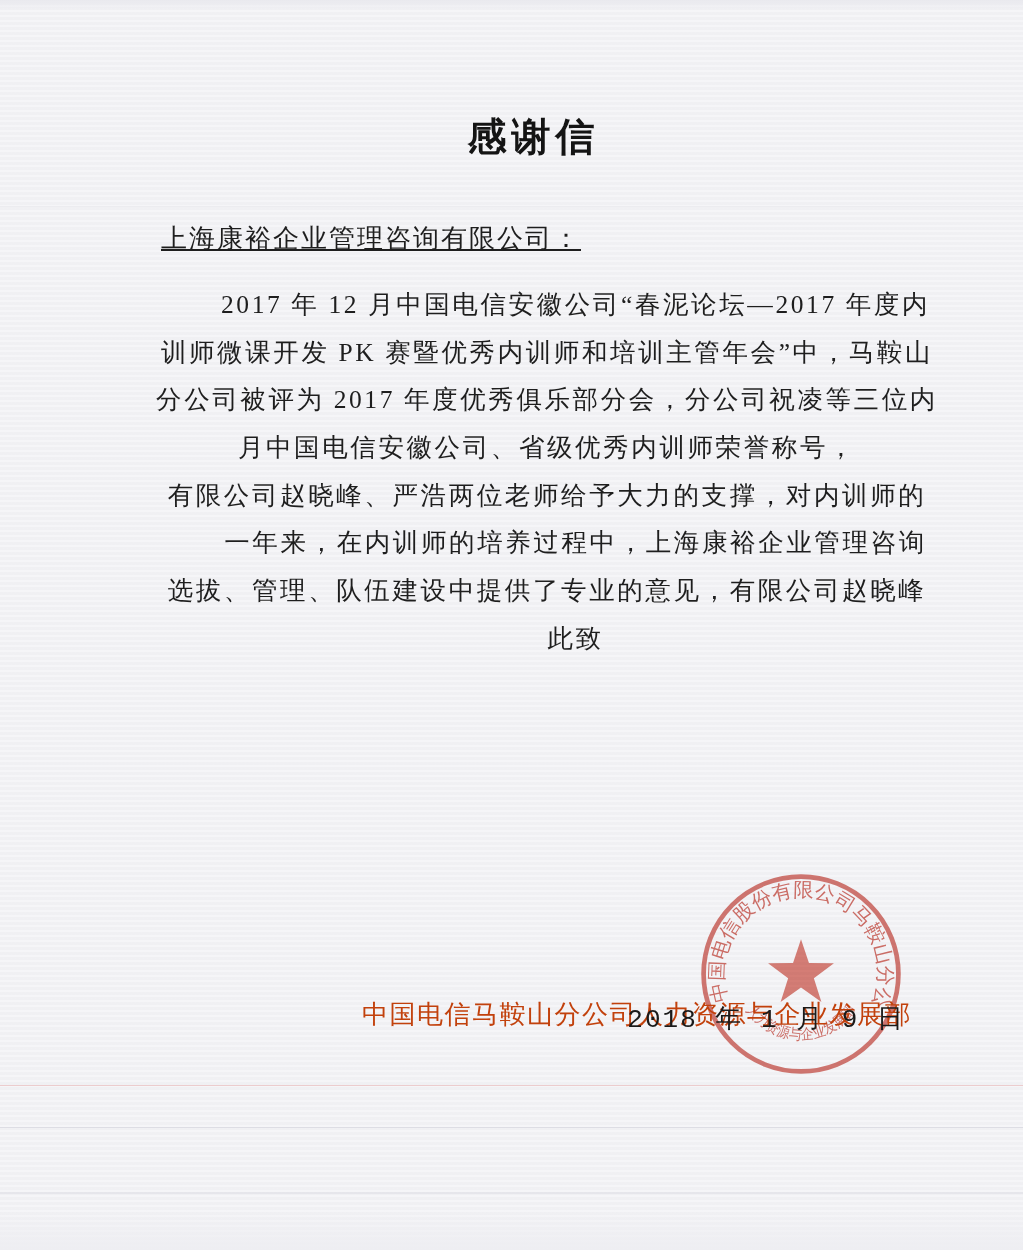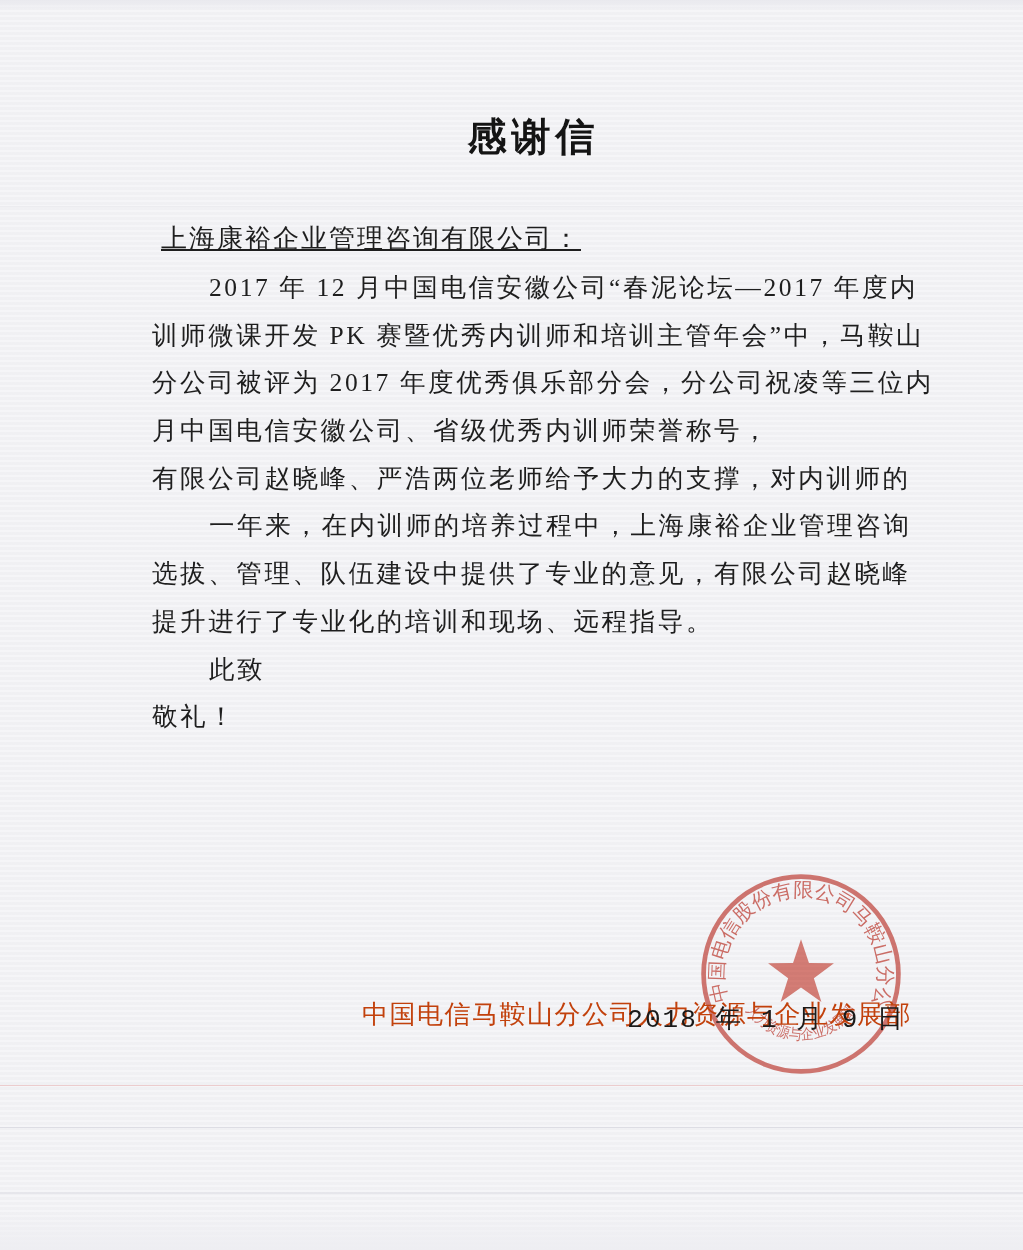--- a/index.html
+++ b/index.html
@@ -35,22 +35,23 @@
     font-size: 39px; font-weight: bold;
     letter-spacing: 5px; color: #141414;
   }
   .salutation {
     position: absolute; left: 161px; top: 221px;
     font-size: 26px; letter-spacing: 2px; color: #1e1e1e;
     white-space: nowrap;
     text-decoration: underline;
   }
   .body-block {
-    position: absolute; left: 152px; top: 264px; width: 790px;
+    position: absolute; left: 152px; top: 281px; width: 790px;
     z-index: 3;
+    text-align: center;
   }
   .line {
     height: 47.7px; line-height: 47.7px;
     font-size: 25.5px; letter-spacing: 2.6px;
     color: #1e1e1e; white-space: nowrap;
   }
   .line.indent { text-indent: 57px; }
 
   .signature {
     position: absolute; top: 997px; right: 111px;
@@ -87,23 +88,21 @@
 <div class="salutation">上海康裕企业管理咨询有限公司：</div>
 
 <div class="body-block">
   <div class="line indent">2017 年 12 月中国电信安徽公司“春泥论坛—2017 年度内</div>
   <div class="line">训师微课开发 PK 赛暨优秀内训师和培训主管年会”中，马鞍山</div>
   <div class="line">分公司被评为 2017 年度优秀俱乐部分会，分公司祝凌等三位内</div>
   <div class="line">月中国电信安徽公司、省级优秀内训师荣誉称号，</div>
   <div class="line">有限公司赵晓峰、严浩两位老师给予大力的支撑，对内训师的</div>
   <div class="line indent">一年来，在内训师的培养过程中，上海康裕企业管理咨询</div>
   <div class="line">选拔、管理、队伍建设中提供了专业的意见，有限公司赵晓峰</div>
-  <div class="line">提升进行了专业化的培训和现场、远程指导。</div>
   <div class="line indent">此致</div>
-  <div class="line">敬礼！</div>
 </div>
 
 <div class="signature">中国电信马鞍山分公司人力资源与企业发展部</div>
 <div class="dateline">2018 年 1 月 9 日</div>
 
 <div class="seal">
   <svg viewBox="0 0 200 200" xmlns="http://www.w3.org/2000/svg">
     <defs>
       <path id="ringTextPath" d="M 28.6 126.0 A 76 76 0 1 1 171.4 126.0" fill="none"></path>
       <path id="bottomTextPath" d="M 45.7 133.9 A 64 64 0 0 0 154.3 133.9" fill="none"></path>

